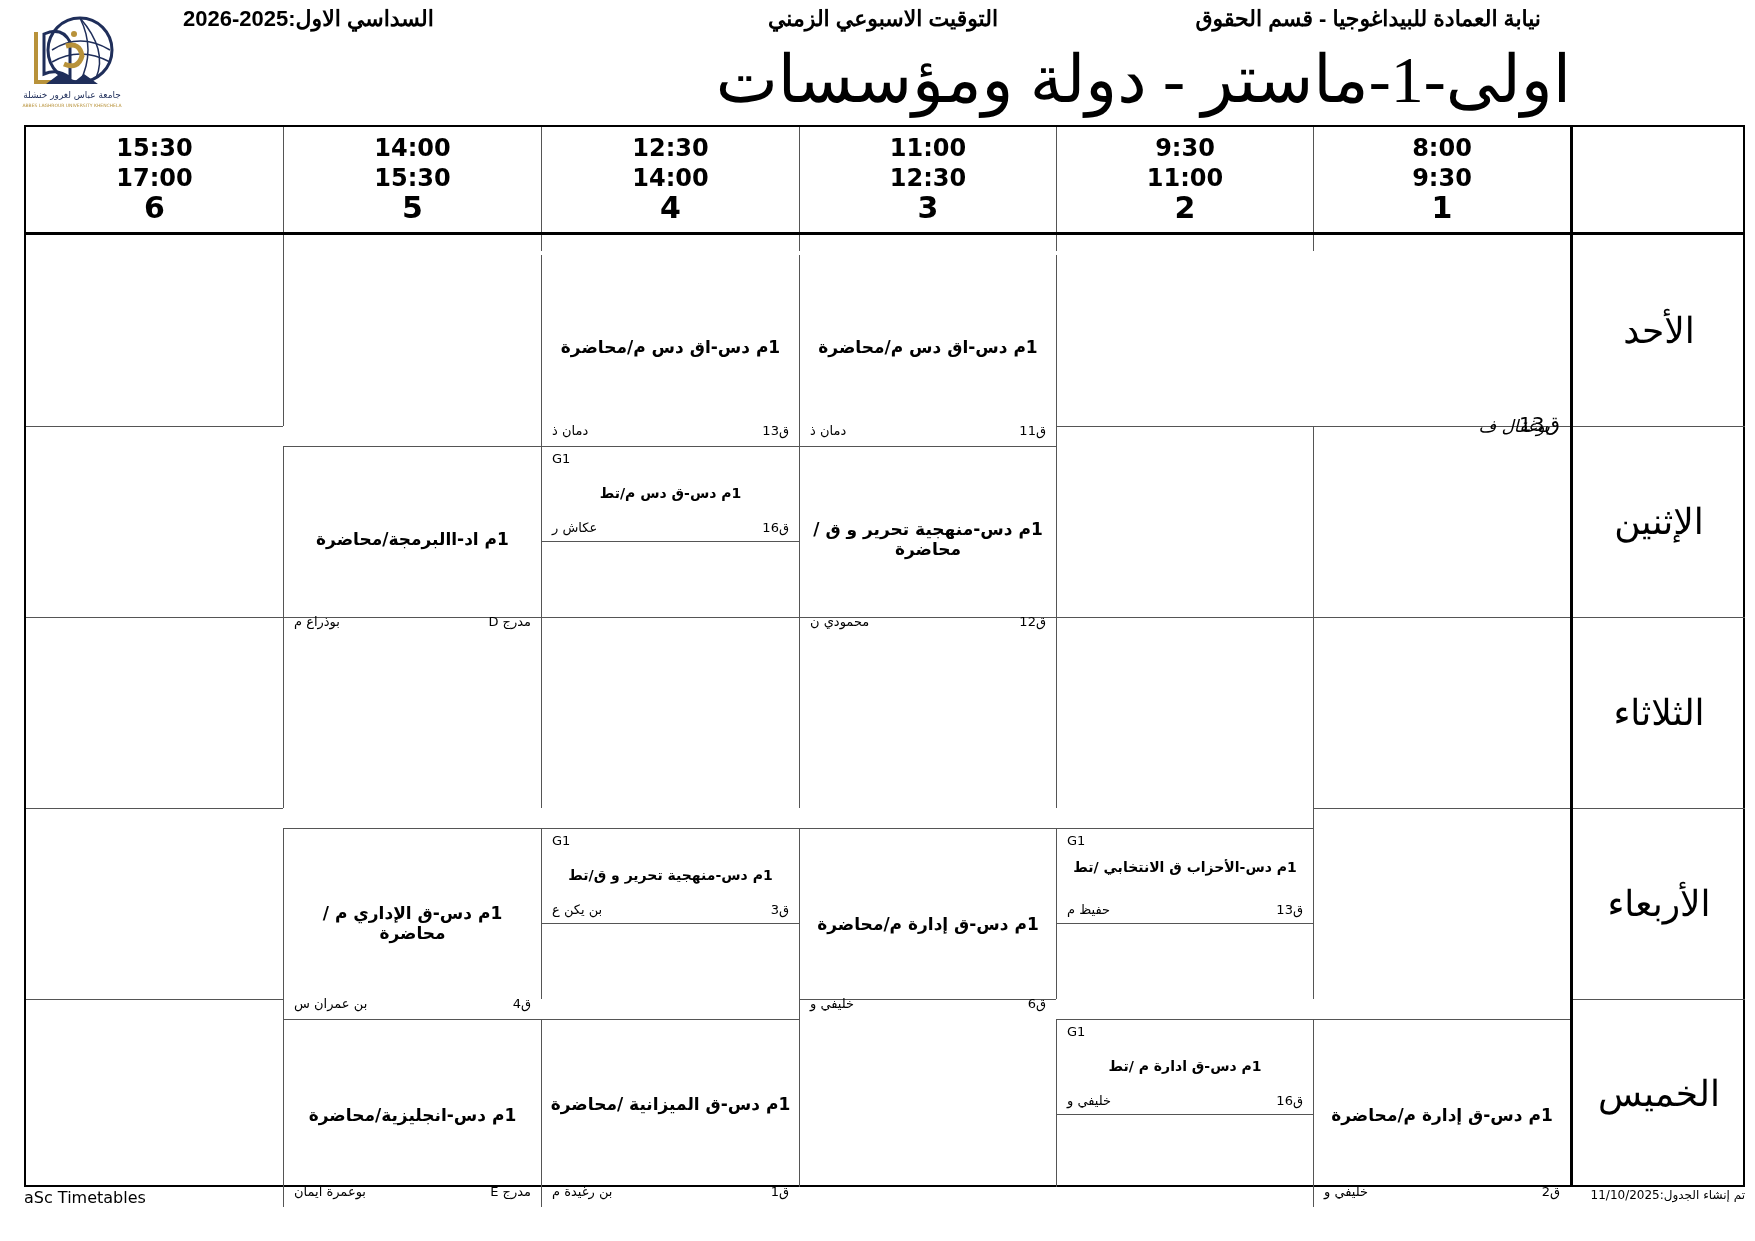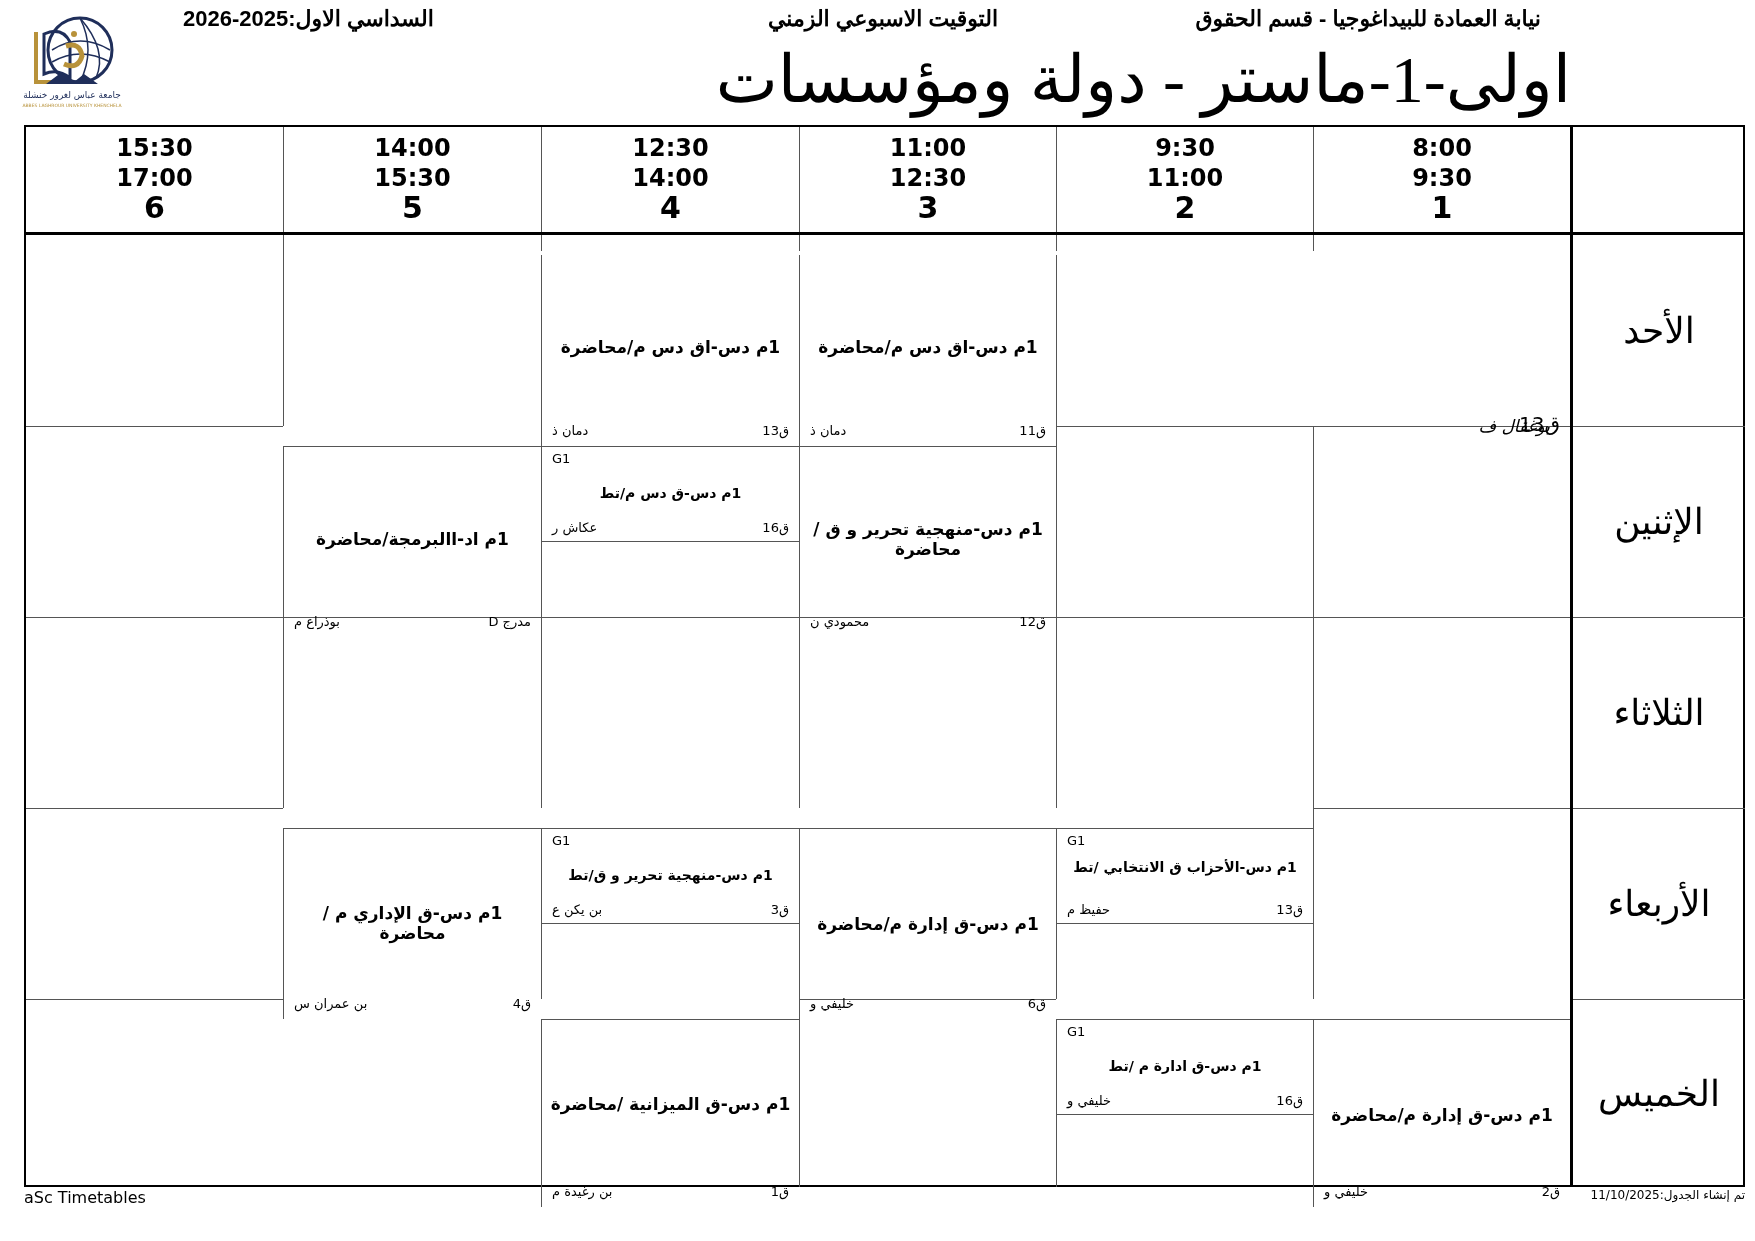--- a/index.html
+++ b/index.html
@@ -204,16 +204,21 @@
     <div class="group">G1</div>
     <div class="subj" style="top:38px;">1م دس-ق ادارة م /تط</div>
     <div class="room" style="bottom:6px;">ق16</div>
     <div class="teacher" style="bottom:6px;">خليفي و</div>
   </div>
   <div class="lesson" style="left:515px;top:872px;width:258px;height:188px;">
     <div class="subj" style="top:74px;">1م دس-ق الميزانية /محاضرة</div>
     <div class="room">ق1</div>
     <div class="teacher">بن رغيدة م</div>
   </div>
+  <div class="lesson" style="left:257px;top:872px;width:258px;height:188px;">
+    <div class="subj" style="top:85px;">1م دس-انجليزية/محاضرة</div>
+    <div class="room">مدرج E</div>
+    <div class="teacher">بوعمرة ايمان</div>
+  </div>
 </div>
 
 <div id="footer-left">aSc Timetables</div>
 <div id="footer-right">تم إنشاء الجدول:11/10/2025</div>
 
 </body></html>

